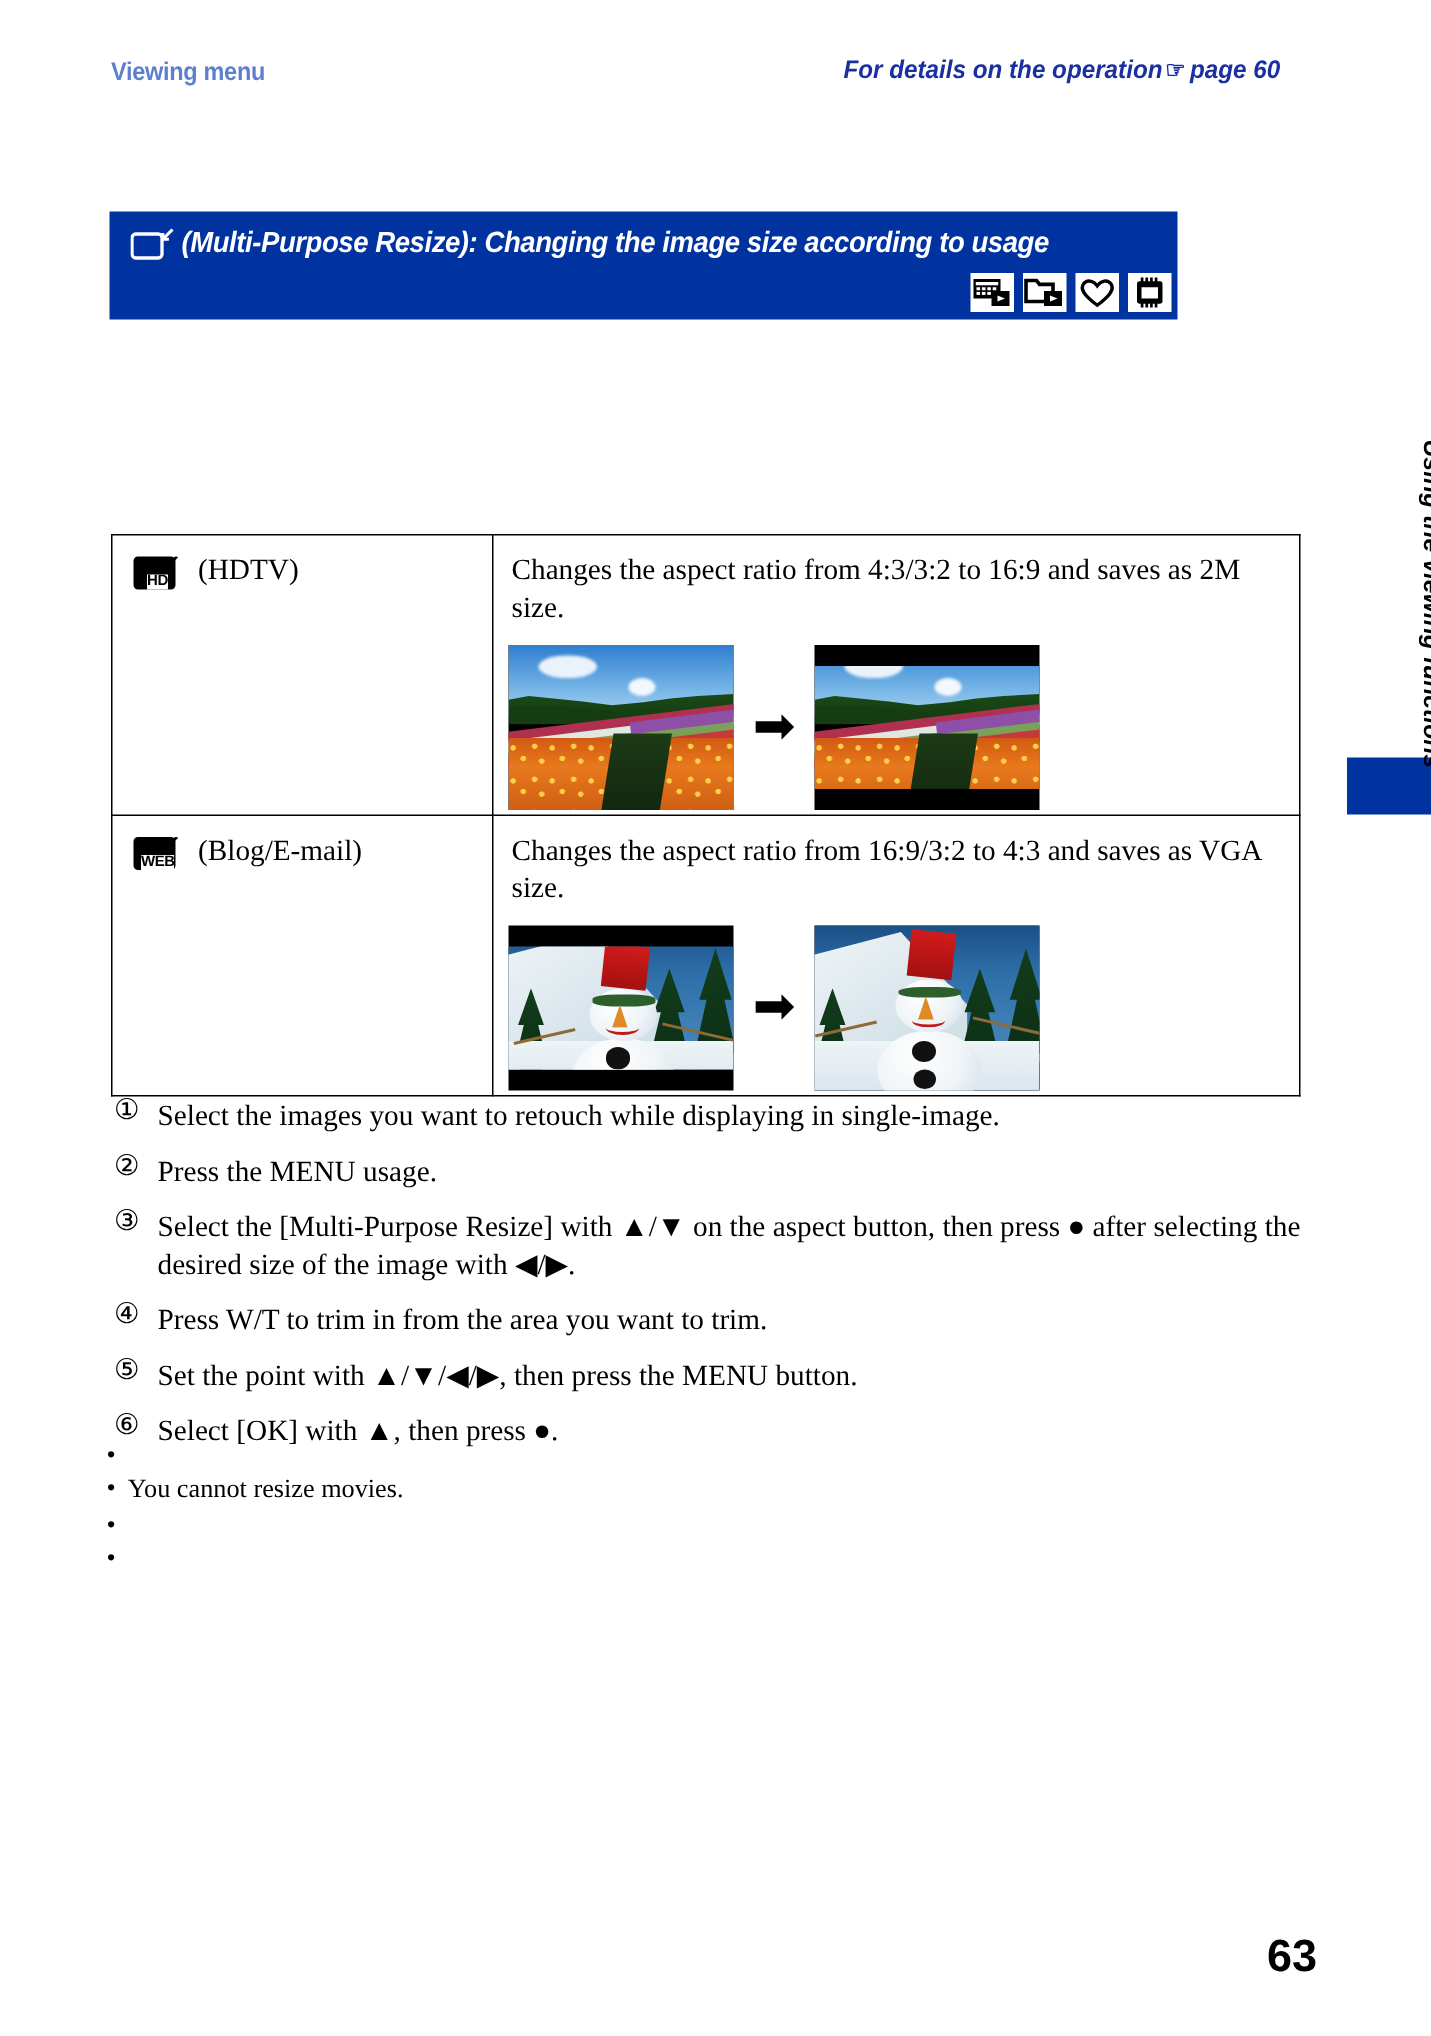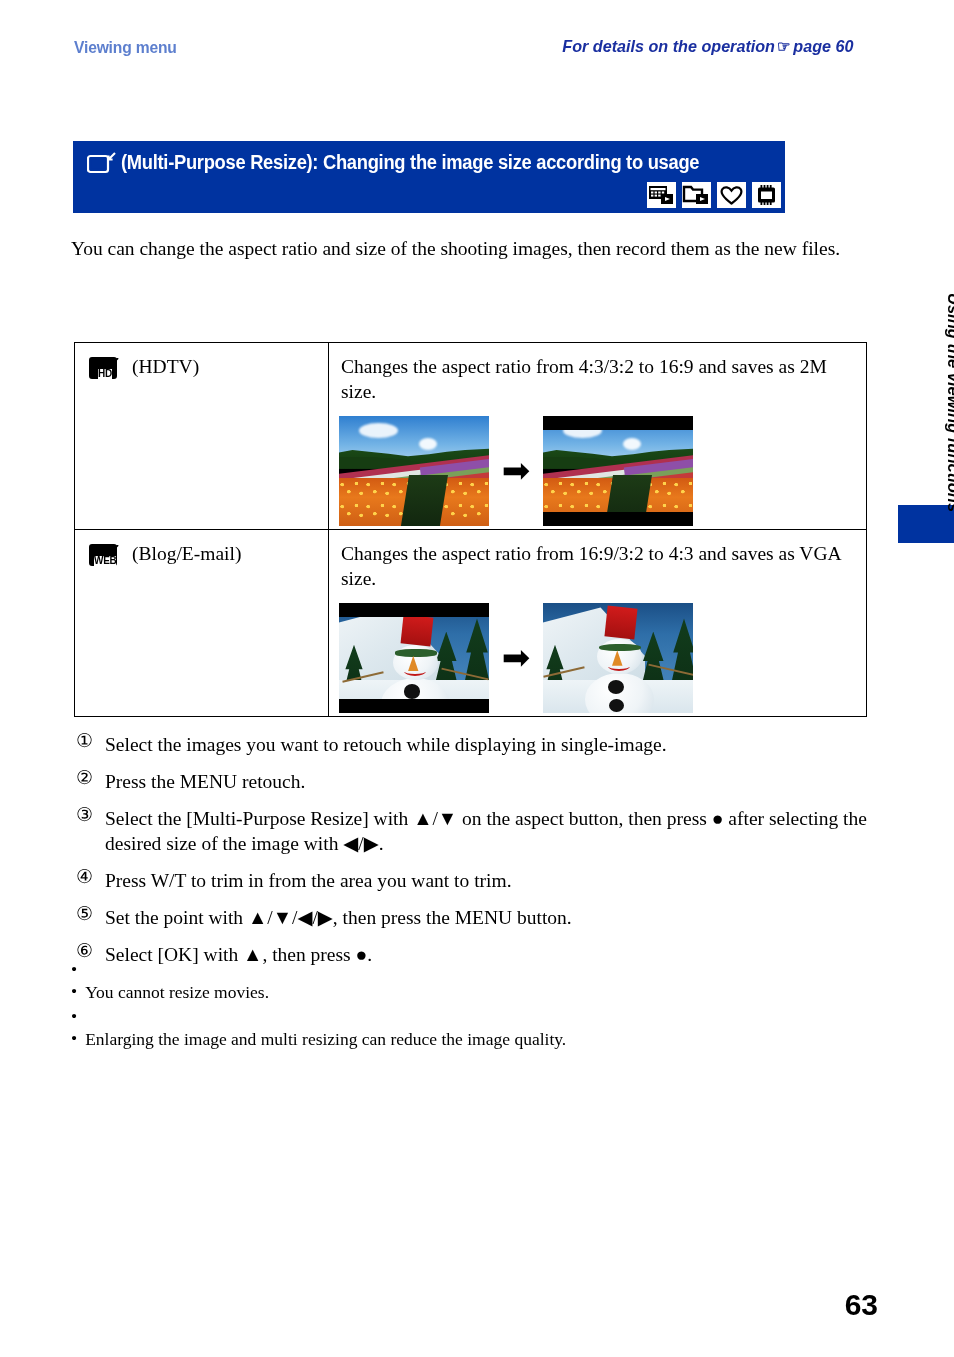--- a/index.html
+++ b/index.html
@@ -48,20 +48,21 @@
   }
 
   
   .banner {
     position: absolute;
     left: 73px;
     top: 141px;
     width: 712px;
     height: 72px;
     background: #0033a0;
+    font-style: italic;
   }
   .banner-title {
     position: absolute;
     left: 48px;
     top: 10px;
     color: #ffffff;
     font-family: "Liberation Sans", sans-serif;
     font-weight: bold;
     font-size: 19.5px;
     letter-spacing: -0.3px;
@@ -98,21 +99,21 @@
     width: 800px;
     font-size: 19.5px;
     line-height: 25.5px;
     color: #000;
   }
 
   
   .tbl {
     position: absolute;
     left: 74px;
-    top: 342px;
+    top: 356px;
     width: 792px;
     border-collapse: collapse;
     table-layout: fixed;
     padding-left: 48px;
   }
   .tbl td {
     border: 1px solid #000;
     vertical-align: top;
     padding: 0;
   }
@@ -431,21 +432,20 @@
             <rect x="11.6" y="20" width="1.8" height="3"></rect>
           <rect x="14.7" y="20" width="1.8" height="3"></rect>
             <rect x="17.8" y="20" width="1.8" height="3"></rect>
         </g>
       </svg>
     </span>
   </div>
 </div>
 
 <div class="intro">
-  <div>You can change the aspect ratio and size of the shooting images, then record them as the new files.</div>
 </div>
 
 <table class="tbl">
   <tbody>
       <tr class="row1">
     <td class="c1">
       <div class="optcell">
         <span class="mode-icon">
           <span class="frame"></span>
           <span class="arrow">
@@ -566,21 +566,21 @@
 </tbody>
   </table>
 
 <div class="steps">
   <div class="step">
     <span class="step-num" style="border:none;font-size:19px;top:0;width:21px;">①</span>
     <span class="step-text">Select the images you want to retouch while displaying in single-image.</span>
   </div>
   <div class="step">
     <span class="step-num" style="border:none;font-size:19px;top:0;width:21px;">②</span>
-    <span class="step-text">Press the MENU retouch.</span>
+    <span class="step-text">Press the MENU usage.</span>
   </div>
   <div class="step">
     <span class="step-num" style="border:none;font-size:19px;top:0;width:21px;">③</span>
     <span class="step-text">Select the [Multi-Purpose Resize] with ▲/▼ on the aspect button, then press ● after selecting the desired size of the image with ◀/▶.</span>
   </div>
   <div class="step">
     <span class="step-num" style="border:none;font-size:19px;top:0;width:21px;">④</span>
     <span class="step-text">Press W/T to trim in from the area you want to trim.</span>
   </div>
   <div class="step">
@@ -599,20 +599,19 @@
   </div>
   <div class="note">
     <span class="b">•</span>
     <span>You cannot resize movies.</span>
   </div>
   <div class="note">
     <span class="b">•</span>
   </div>
   <div class="note">
     <span class="b">•</span>
-    <span>Enlarging the image and multi resizing can reduce the image quality.</span>
   </div>
 </div>
 
 <div class="sidetab-block"></div>
 <div class="sidetab-text">Using the viewing functions</div>
 
 <div class="pageno">63</div>
 
 </body></html>

